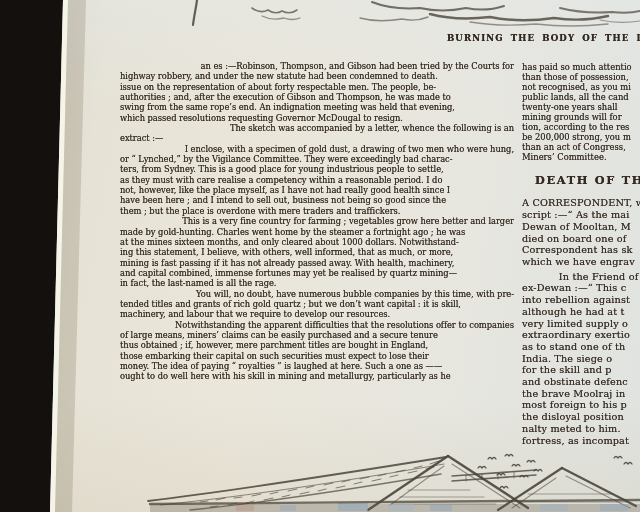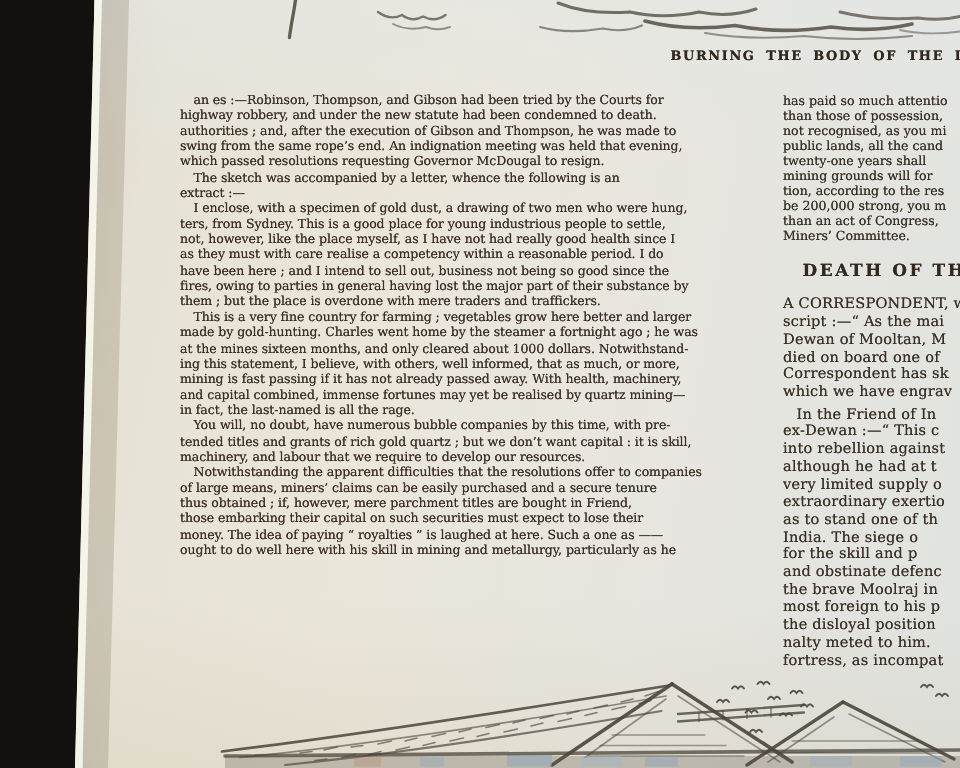--- a/index.html
+++ b/index.html
@@ -36,21 +36,21 @@
     color:#32281f;text-shadow:0 0 .4px rgba(50,40,31,.9);
   }
   .col-left{
     position:absolute;left:120px;top:61px;width:394px;
     font-size:8.35px;line-height:10.34px;letter-spacing:-0.05px;
   }
   .col-right{
     position:absolute;left:522px;top:62px;width:130px;
   }
   .tline{white-space:nowrap;}
-  .para.indent .tline:first-child{text-indent:9px;}
+  .para.indent .tline:first-child{text-indent:9px;text-align:right;}
   .col-right .cont .tline{font-size:8.4px;line-height:10.05px;}
   .heading{
     font-size:11.3px;font-weight:bold;letter-spacing:1.7px;white-space:nowrap;
     margin:11px 0 10px 13px;color:#332920;text-shadow:0 0 .4px rgba(51,41,32,.9);
   }
   .col-right .article .tline{font-size:9.7px;line-height:11.7px;letter-spacing:.15px;}
   .col-right .article .para{margin-bottom:3px;}
   svg.engraving{position:absolute;left:0;}
   svg .stroke{stroke:#4b453a;fill:none;stroke-linecap:round;}
 </style>
@@ -71,55 +71,56 @@
   <path class="stroke" d="M560,8 q24,6 52,4 q16,2 28,-1" stroke-width="2" opacity=".7"></path>
   <path class="stroke" d="M600,20 q18,4 40,1" stroke-width="1.2" opacity=".5"></path>
 </svg>
 
 <div class="caption ink">BURNING THE BODY OF THE L</div>
 
 <div class="col-left ink" id="col-left">
     <div class="para indent">
       <div class="tline">an es :—Robinson, Thompson, and Gibson had been tried by the Courts for</div>
       <div class="tline">highway robbery, and under the new statute had been condemned to death.</div>
+      <div class="tline">issue on the representation of about forty respectable men.  The people, be-</div>
       <div class="tline">authorities ; and, after the execution of Gibson and Thompson, he was made to</div>
       <div class="tline">swing from the same rope’s end.  An indignation meeting was held that evening,</div>
       <div class="tline">which passed resolutions requesting Governor McDougal to resign.</div>
     </div>
     <div class="para indent">
       <div class="tline">The sketch was accompanied by a letter, whence the following is an</div>
       <div class="tline">extract :—</div>
     </div>
     <div class="para indent">
       <div class="tline">I enclose, with a specimen of gold dust, a drawing of two men who were hung,</div>
+      <div class="tline">or “ Lynched,” by the Vigilance Committee.  They were exceedingly bad charac-</div>
       <div class="tline">ters, from Sydney.  This is a good place for young industrious people to settle,</div>
+      <div class="tline">as they must with care realise a competency within a reasonable period.  I do</div>
       <div class="tline">not, however, like the place myself, as I have not had really good health since I</div>
-      <div class="tline">as they must with care realise a competency within a reasonable period.  I do</div>
       <div class="tline">have been here ; and I intend to sell out, business not being so good since the</div>
-      <div class="tline">fires, owing to parties in general having lost the major part of their substance by</div>
       <div class="tline">them ; but the place is overdone with mere traders and traffickers.</div>
     </div>
     <div class="para indent">
       <div class="tline">This is a very fine country for farming ; vegetables grow here better and larger</div>
       <div class="tline">made by gold-hunting.  Charles went home by the steamer a fortnight ago ; he was</div>
       <div class="tline">at the mines sixteen months, and only cleared about 1000 dollars.  Notwithstand-</div>
       <div class="tline">ing this statement, I believe, with others, well informed, that as much, or more,</div>
       <div class="tline">mining is fast passing if it has not already passed away.  With health, machinery,</div>
       <div class="tline">and capital combined, immense fortunes may yet be realised by quartz mining—</div>
       <div class="tline">in fact, the last-named is all the rage.</div>
     </div>
     <div class="para indent">
       <div class="tline">You will, no doubt, have numerous bubble companies by this time, with pre-</div>
       <div class="tline">tended titles and grants of rich gold quartz ; but we don’t want capital : it is skill,</div>
       <div class="tline">machinery, and labour that we require to develop our resources.</div>
     </div>
     <div class="para indent">
       <div class="tline">Notwithstanding the apparent difficulties that the resolutions offer to companies</div>
       <div class="tline">of large means, miners’ claims can be easily purchased and a secure tenure</div>
-      <div class="tline">thus obtained ; if, however, mere parchment titles are bought in Friend,</div>
+      <div class="tline">thus obtained ; if, however, mere parchment titles are bought in England,</div>
       <div class="tline">those embarking their capital on such securities must expect to lose their</div>
       <div class="tline">money.  The idea of paying “ royalties ” is laughed at here.  Such a one as ——</div>
       <div class="tline">ought to do well here with his skill in mining and metallurgy, particularly as he</div>
     </div>
   </div>
 
 <div class="col-right ink">
   <div class="cont" id="right-cont">
       <div class="para">
         <div class="tline">has paid so much attentio</div>

